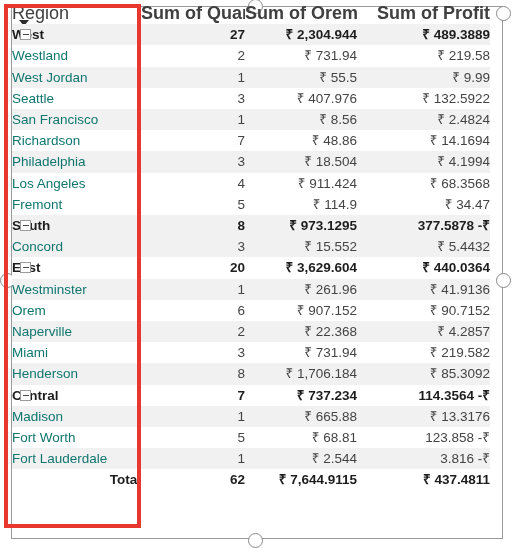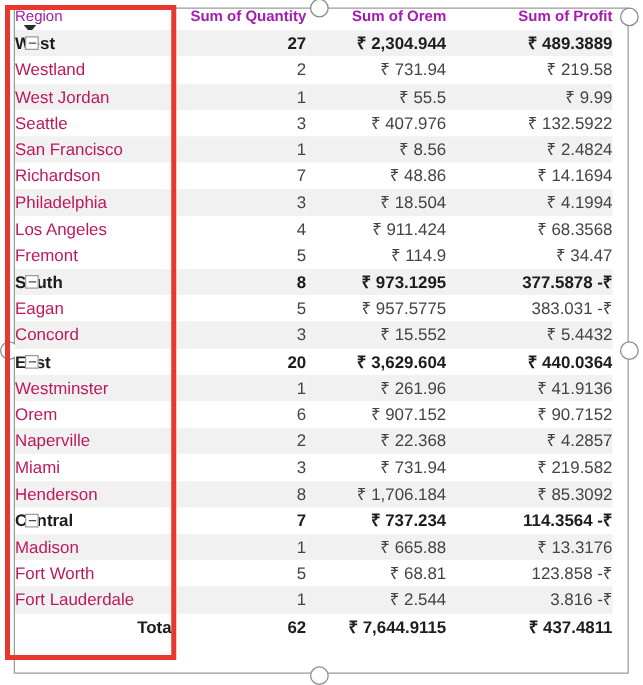--- a/index.html
+++ b/index.html
@@ -58,22 +58,22 @@
     height: 21.2px;
     line-height: 21.2px;
     vertical-align: middle;
     white-space: nowrap;
     overflow: hidden;
   }
 
   
   thead th {
     font-weight: normal;
-    color: #a21caf;
-    font-size: 12px;
+    color: #404040;
+    font-size: 18px;
     vertical-align: top;
     padding-top: 1px;
     height: 30px;
     border-bottom: 1px solid #9fc5e8;
   }
   th.col-region {
     text-align: left;
     padding-left: 6px;
     position: relative;
     border: 1px solid #b9b9b9;
@@ -103,21 +103,21 @@
   col.w-profit  { width: 133px; }
 
   
   tbody tr.stripe td { background: #f1f1f1; }
   tbody tr.plain  td { background: #ffffff; }
 
   td.region {
     text-align: left;
     position: relative;
     padding-left: 8px;
-    color: #be185d;
+    color: #0f766e;
   }
   td.region.child { padding-left: 34px; }
   td.region.group { padding-left: 28px; font-weight: bold; color: #1d1d1d; }
   td.region.total { padding-left: 28px; font-weight: bold; color: #1d1d1d; text-align: right; }
 
   td.num {
     text-align: right;
     padding-right: 6px;
     color: #444444;
     font-size: 13.5px;
@@ -240,26 +240,20 @@
         <td class="num">5</td>
         <td class="num">₹ 114.9</td>
         <td class="num">₹ 34.47</td>
       </tr>
       <tr class="stripe bold">
         <td class="region group"><span class="collapse-box"></span><span>South</span></td>
         <td class="num">8</td>
         <td class="num">₹ 973.1295</td>
         <td class="num">377.5878 -₹</td>
       </tr>
-      <tr class="plain">
-        <td class="region child"><span>Eagan</span></td>
-        <td class="num">5</td>
-        <td class="num">₹ 957.5775</td>
-        <td class="num">383.031 -₹</td>
-      </tr>
       <tr class="stripe">
         <td class="region child"><span>Concord</span></td>
         <td class="num">3</td>
         <td class="num">₹ 15.552</td>
         <td class="num">₹ 5.4432</td>
       </tr>
       <tr class="plain bold">
         <td class="region group"><span class="collapse-box"></span><span>East</span></td>
         <td class="num">20</td>
         <td class="num">₹ 3,629.604</td>

